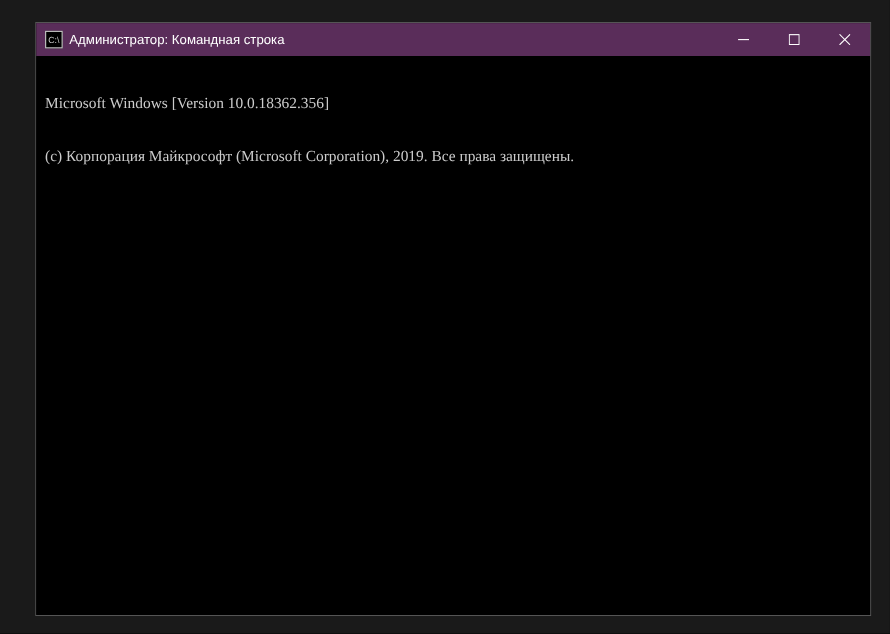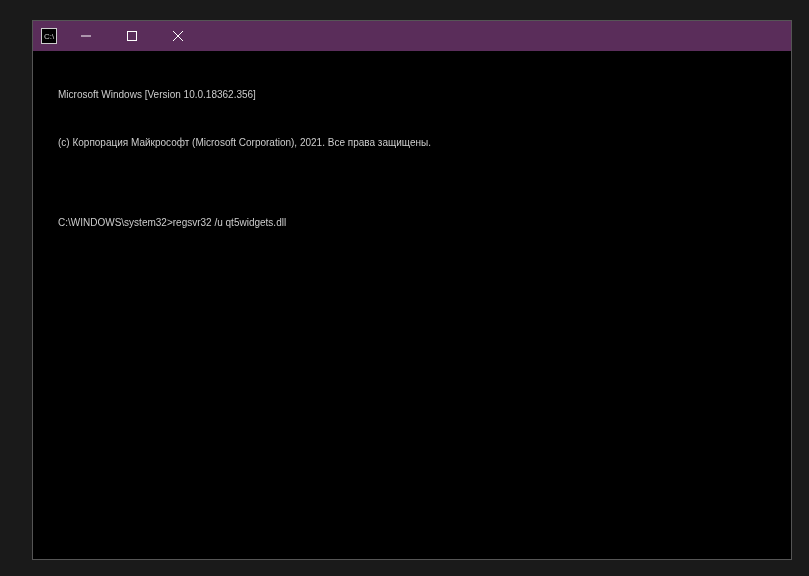--- a/index.html
+++ b/index.html
@@ -57,27 +57,26 @@
       display: flex;
       align-items: center;
       justify-content: center;
       color: #fff;
       cursor: pointer;
     }
     .terminal {
       flex: 1;
       background: #000;
       padding: 4px 8px;
-      font-family: Liberation Sans, sans-serif;
-      font-size: 10px;
+      font-family: Liberation Serif, serif;
+      font-size: 14px;
       line-height: 16px;
       color: #ccc;
       white-space: pre;
       overflow: hidden;
-      margin-left: 17px;
     }
     .line {
       display: block;
     }
     .highlighted-row {
       display: inline-block;
       position: relative;
     }
     .highlight-box {
       position: absolute;
@@ -97,20 +96,21 @@
     }
   </style>
 </head>
 <body>
 
 <div class="window">
   <div class="titlebar">
     <div class="titlebar-icon">
       <span>C:\</span>
     </div>
+    <div class="titlebar-title">Администратор: Командная строка</div>
     <div class="titlebar-buttons">
       <div class="titlebar-btn">
         <svg width="10" height="10" viewBox="0 0 10 10">
             <line x1="0" y1="5" x2="10" y2="5" stroke="#fff" stroke-width="1"></line>
           </svg>
       </div>
       <div class="titlebar-btn">
         <svg width="10" height="10" viewBox="0 0 10 10">
             <rect x="0.5" y="0.5" width="9" height="9" fill="none" stroke="#fff" stroke-width="1"></rect>
           </svg>
@@ -118,18 +118,17 @@
       <div class="titlebar-btn close">
         <svg width="10" height="10" viewBox="0 0 10 10">
             <line x1="0" y1="0" x2="10" y2="10" stroke="#fff" stroke-width="1"></line>
             <line x1="10" y1="0" x2="0" y2="10" stroke="#fff" stroke-width="1"></line>
           </svg>
       </div>
     </div>
   </div>
   <div class="terminal">
     <span class="line">Microsoft Windows [Version 10.0.18362.356]</span>
-    <span class="line">(c) Корпорация Майкрософт (Microsoft Corporation), 2021. Все права защищены.</span>
+    <span class="line">(c) Корпорация Майкрософт (Microsoft Corporation), 2019. Все права защищены.</span>
     <span class="line"></span>
-    <span class="line"><span class="prompt-text">C:\WINDOWS\system32&gt;</span><span class="cmd-text">regsvr32 /u qt5widgets.dll</span></span>
     <span class="line"></span>
   </div>
 </div>
 
 </body></html>

